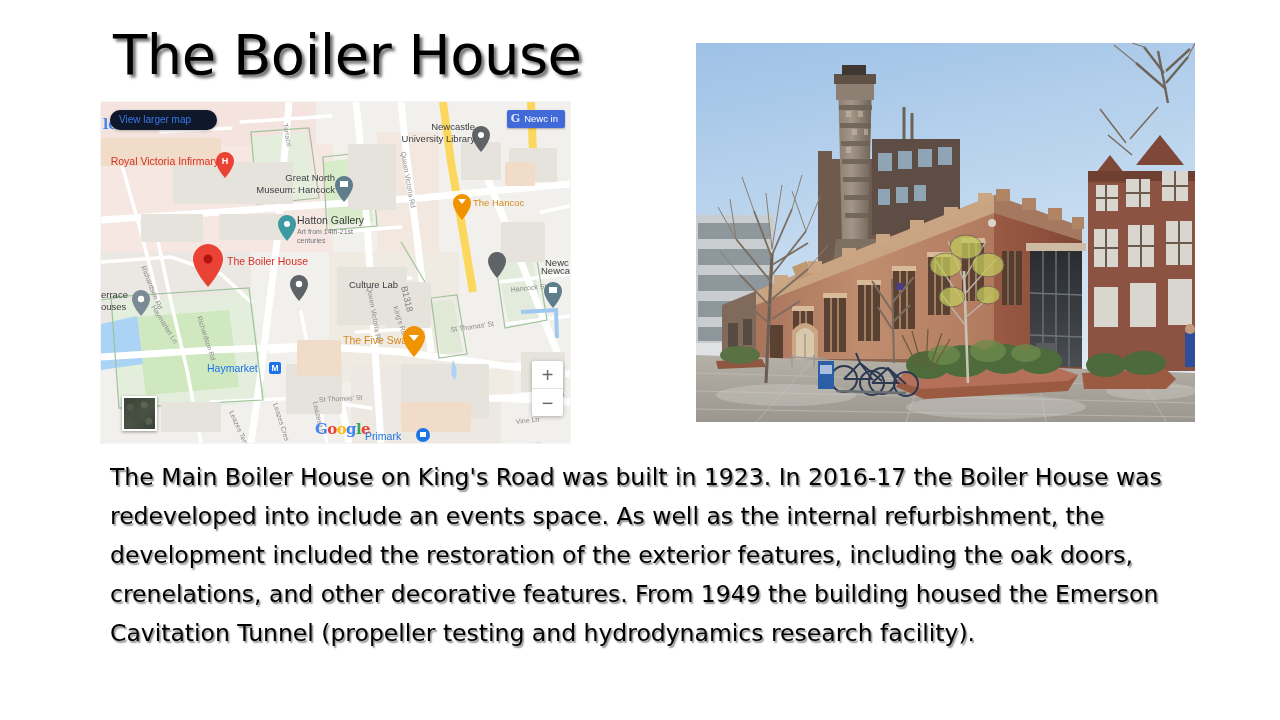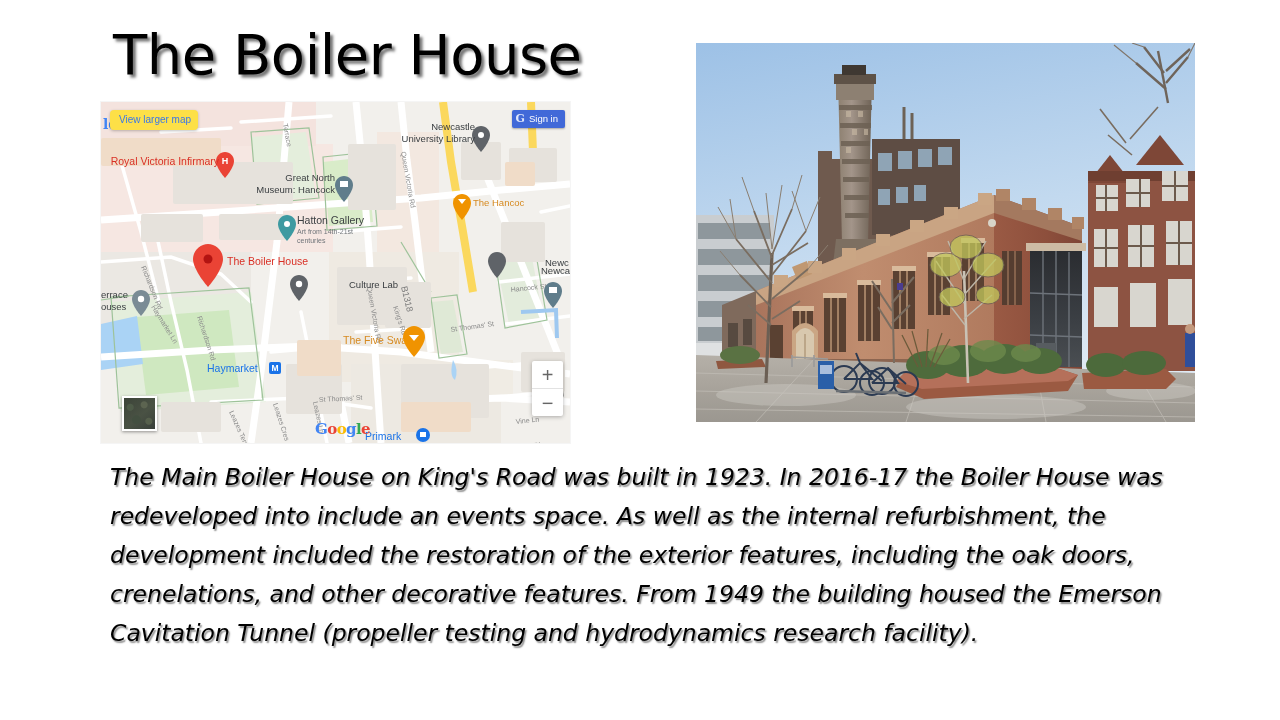--- a/index.html
+++ b/index.html
@@ -34,27 +34,27 @@
     overflow:hidden;
     background:#e8e7e4;
     box-shadow:0 0 0 1px rgba(0,0,0,0.04);
   }
   .map-svg{position:absolute;left:0;top:0;}
 
   .map-ui{position:absolute;left:0;top:0;width:469px;height:341px;}
 
   .view-larger{
     position:absolute;left:9px;top:8px;
-    background:#fde047;
-    padding:4px 7px 5px 9px;
+    background:#0f172a;
+    padding:4px 26px 5px 9px;
     font-size:10px;
     color:#3b78e7;
     font-family:"Liberation Sans",sans-serif;
     box-shadow:0 1px 3px rgba(0,0,0,0.25);
-    border-radius:4px;
+    border-radius:10px;
     white-space:nowrap;
     cursor:pointer;
   }
   .signin{
     position:absolute;right:5px;top:8px;
     background:#4169d8;
     color:#fff;
     font-size:9.5px;
     padding:3px 7px 4px 4px;
     border-radius:2px;
@@ -126,21 +126,20 @@
   .body-text{
     position:absolute;
     left:110px; top:458px;
     width:1062px;
     font-family:"DejaVu Sans","Liberation Sans",sans-serif;
     font-size:23.5px;
     line-height:39px;
     color:#000;
     text-shadow:1.5px 1.5px 1.5px rgba(0,0,0,0.45);
     text-align:left;
-    font-style:italic;
   }
 </style>
 </head>
 <body>
 
 <div class="slide">
 
   <div class="slide-title">The Boiler House</div>
 
   <div class="map-wrap">
@@ -269,21 +268,21 @@
     </svg>
 
     <div class="map-ui">
 
       <div class="g-edge">le</div>
 
       <div class="view-larger">View larger map</div>
 
       <div class="signin">
         <span class="g">G</span>
-        <span>Sign in</span>
+        <span>Newc in</span>
       </div>
 
       <svg width="469" height="341" viewBox="0 0 469 341" style="position:absolute;left:0;top:0;">
         <defs>
           <style>
             .poi{font-family:"Liberation Sans",sans-serif;font-size:9.5px;fill:#3c4043;}
             .poiR{fill:#d93025;}
             .poiO{fill:#d68a20;}
             .poiB{fill:#1a73e8;}
             .sub{font-family:"Liberation Sans",sans-serif;font-size:7px;fill:#70757a;}

